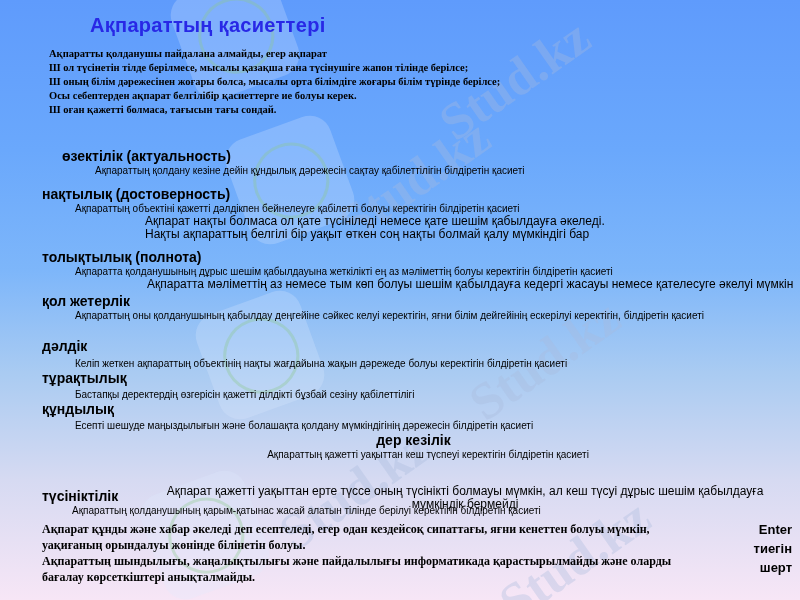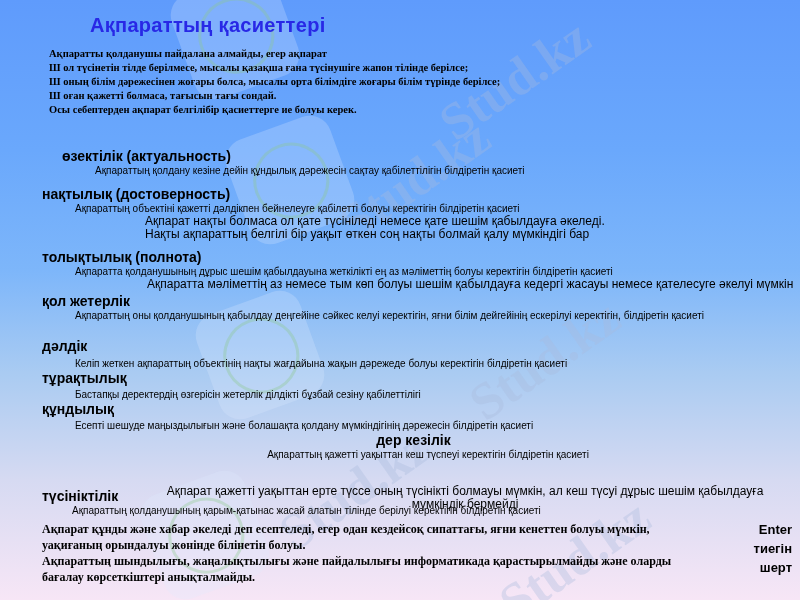--- a/index.html
+++ b/index.html
@@ -38,22 +38,22 @@
 <div class="wm" style="left:460px; top:330px;">Stud.kz</div>
 <div class="wm" style="left:270px; top:460px;">Stud.kz</div>
 <div class="wm" style="left:490px; top:530px;">Stud.kz</div>
 
 <div class="title"><span>Ақпараттың  қасиеттері</span></div>
 
 <div class="intro">
   <div>Ақпаратты қолданушы пайдалана алмайды, егер ақпарат</div>
   <div>Ш ол түсінетін тілде берілмесе, мысалы қазақша ғана түсінушіге жапон тілінде берілсе;</div>
   <div>Ш оның білім дәрежесінен жоғары болса, мысалы орта білімдіге жоғары білім түрінде берілсе;</div>
+  <div>Осы себептерден ақпарат белгілібір қасиеттерге ие болуы керек.</div>
   <div>Ш оған қажетті болмаса, тағысын тағы сондай.</div>
-  <div>Осы себептерден ақпарат белгілібір қасиеттерге ие болуы керек.</div>
 </div>
 
 <div class="prop" style="top:148px;margin-left:20px;">
   <div class="prop-head">өзектілік (актуальность)</div>
   <div class="desc">Ақпараттың қолдану кезіне дейін  құндылық дәрежесін сақтау қабілеттілігін білдіретін қасиеті</div>
 </div>
 
 <div class="prop" style="top:186px;">
   <div class="prop-head">нақтылық (достоверность)</div>
   <div class="desc">Ақпараттың объектіні қажетті дәлдікпен бейнелеуге қабілетті болуы керектігін білдіретін қасиеті</div>
@@ -72,21 +72,21 @@
   <div class="desc wrap">Ақпараттың оны қолданушының қабылдау деңгейіне сәйкес келуі керектігін, яғни білім дейгейінің ескерілуі керектігін, білдіретін қасиеті</div>
 </div>
 
 <div class="prop" style="top:338px;">
   <div class="prop-head">дәлдік</div>
   <div class="desc" style="margin-top:3px;">Келіп жеткен ақпараттың объектінің нақты жағдайына жақын дәрежеде болуы керектігін білдіретін қасиеті</div>
 </div>
 
 <div class="prop" style="top:370px;">
   <div class="prop-head">тұрақтылық</div>
-  <div class="desc" style="margin-top:2px;">Бастапқы деректердің өзгерісін жетерлік ділдікті бұзбай сезіну қабілеттілігі</div>
+  <div class="desc" style="margin-top:2px;">Бастапқы деректердің өзгерісін қажетті ділдікті бұзбай сезіну қабілеттілігі</div>
 </div>
 
 <div class="prop" style="top:401px;">
   <div class="prop-head">құндылық</div>
   <div class="desc" style="margin-top:2px;">Есепті шешуде маңыздылығын және болашақта қолдану мүмкіндігінің дәрежесін білдіретін қасиеті</div>
 </div>
 
 <div class="prop" style="top:432px;text-align:center;">
   <div class="prop-head">дер кезілік</div>
   <div class="desc" style="padding-left:29px;">Ақпараттың қажетті уақыттан кеш түспеуі керектігін білдіретін қасиеті</div>

